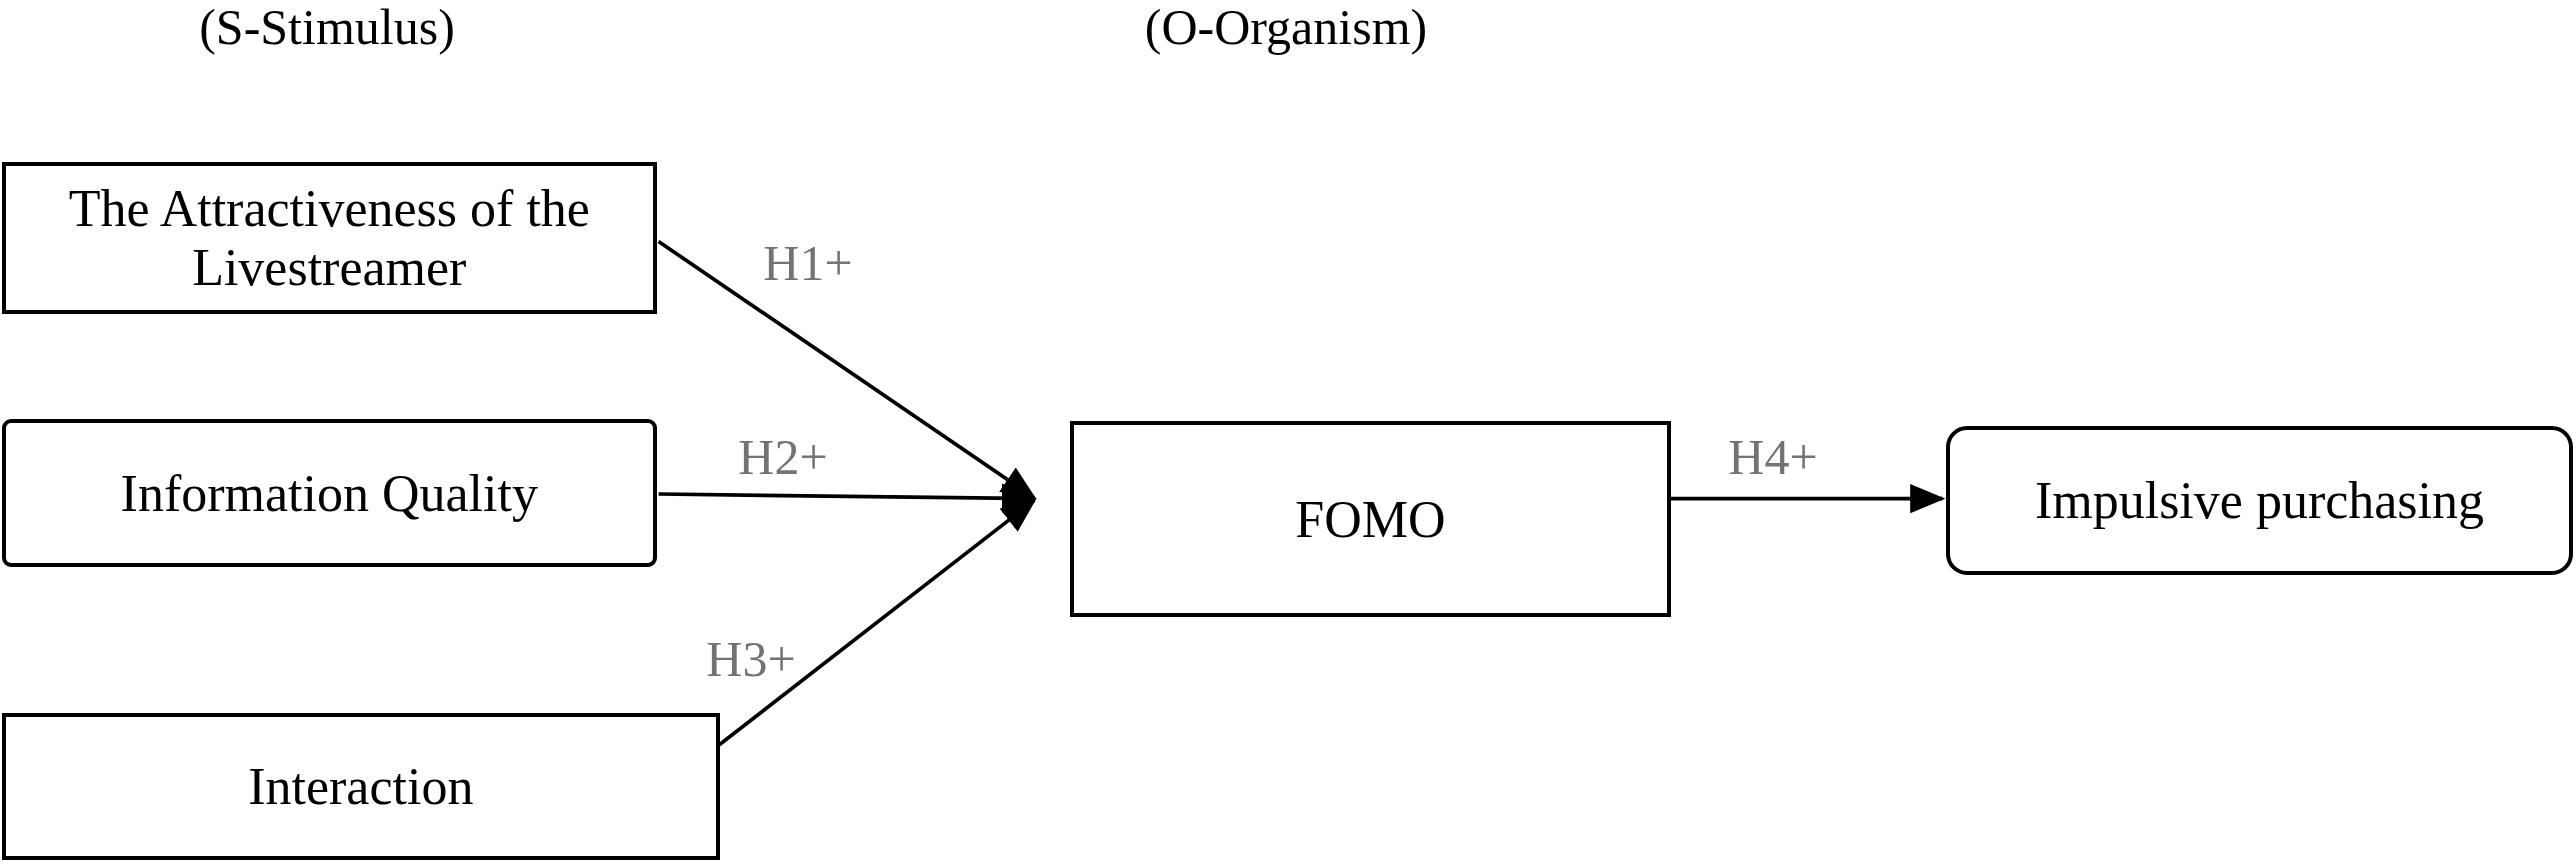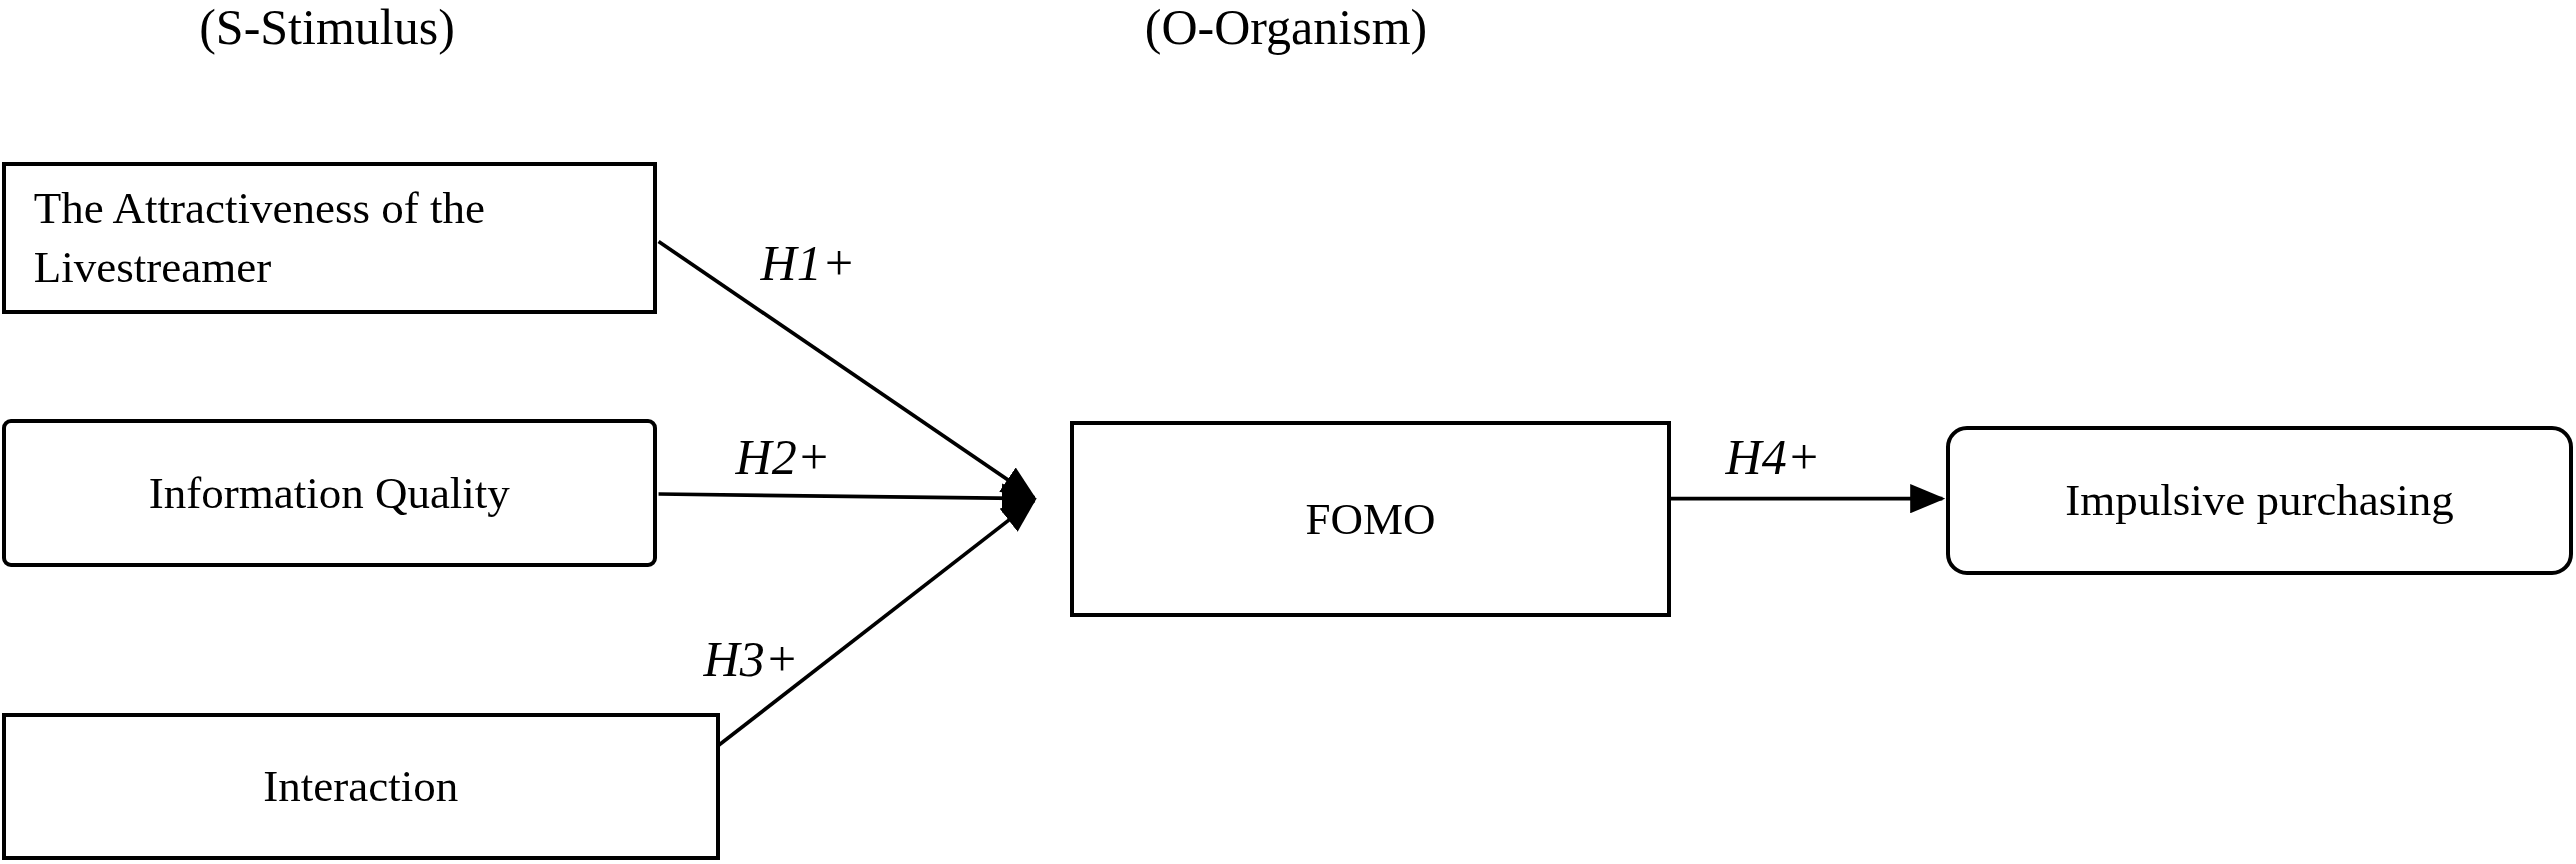--- a/index.html
+++ b/index.html
@@ -26,22 +26,22 @@
     color: #000000;
   }
   .node {
     position: absolute;
     box-sizing: border-box;
     border: 4.6px solid #000000;
     background: #ffffff;
     display: flex;
     align-items: center;
     justify-content: center;
-    text-align: left;
-    font-size: 45px;
+    text-align: center;
+    font-size: 52px;
     line-height: 59px;
     padding: 0 28px;
   }
   .box-attractiveness { left: 1.8px;    top: 162px; width: 655px; height: 152px; }
   .box-information    { left: 1.8px;    top: 419px; width: 655px; height: 148px; border-radius: 9px; }
   .box-interaction    { left: 1.8px;    top: 713px; width: 718px; height: 147px; }
   .box-fomo           { left: 1038px; top: 421px; width: 601px; height: 196px; margin-left: 32px; }
   .box-impulsive      { left: 1946px; top: 426px; width: 627px; height: 149px; border-radius: 21px; }
   .arrow-layer {
     position: absolute;
@@ -49,22 +49,21 @@
     top: 0;
     width: 2576px;
     height: 865px;
   }
   .hypo-label {
     position: absolute;
     transform: translate(-50%, -50%);
     font-size: 50px;
     line-height: 52px;
     white-space: nowrap;
-    color: #000000;
-    font-style: italic;
+    color: #737373;
   }
   .label-h1 { left: 808px;  top: 263px; }
   .label-h2 { left: 783px;  top: 457px; }
   .label-h3 { left: 751px;  top: 659px; }
   .label-h4 { left: 1773px; top: 457px; }
 </style>
 </head>
 <body>
 
 <div class="diagram">

